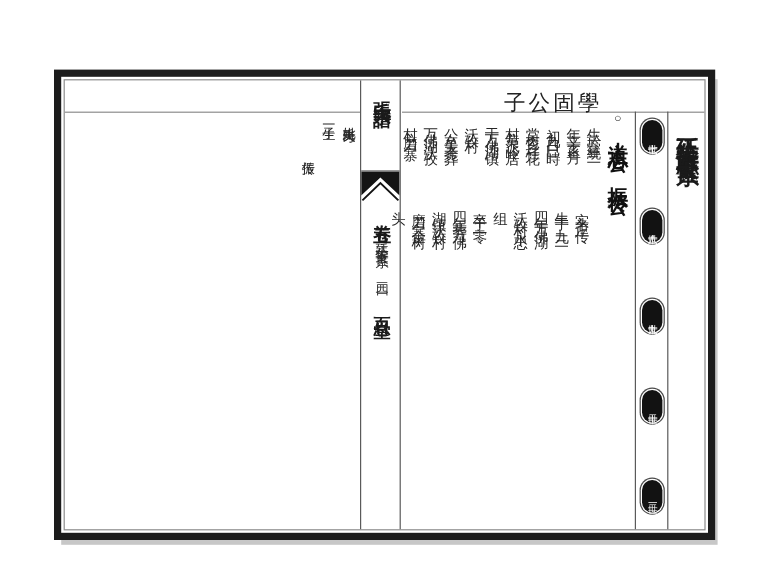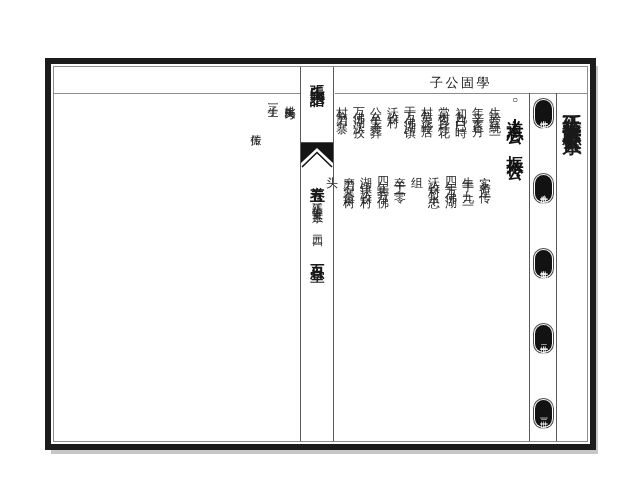--- a/index.html
+++ b/index.html
@@ -17,21 +17,21 @@
   
   .inner { position:absolute; left:2px; top:2px; width:535px; height:376px;
     border:1px solid #8d8d8d; }
 
   
   .header-line { position:absolute; top:26px; height:1px; background:#8d8d8d; }
   .hl-left  { left:0;  width:246px; }
   .hl-right { left:281px; width:252px; }
 
   .running-header { position:absolute; left:281px; top:7px; width:252px;
-    text-align:center; font-size:13px; letter-spacing:2.5px; color:#222; }
+    text-align:center; font-size:18px; letter-spacing:2.5px; color:#222; }
 
   
   .spine { position:absolute; left:246px; top:0; width:34px; height:374px;
     border-left:1px solid #5a5a5a; border-right:1px solid #5a5a5a;
     display:flex; flex-direction:column; align-items:center; }
   .spine-title-box { width:100%; height:76px; border-bottom:1px solid #555;
     display:flex; justify-content:center; padding-top:5px; }
   .spine-title-box .v { font-size:15px; font-weight:bold; letter-spacing:2px; }
   .fishtail { display:block; }
   .volume   { font-size:15px; font-weight:bold; letter-spacing:3px; margin-top:6px; }

